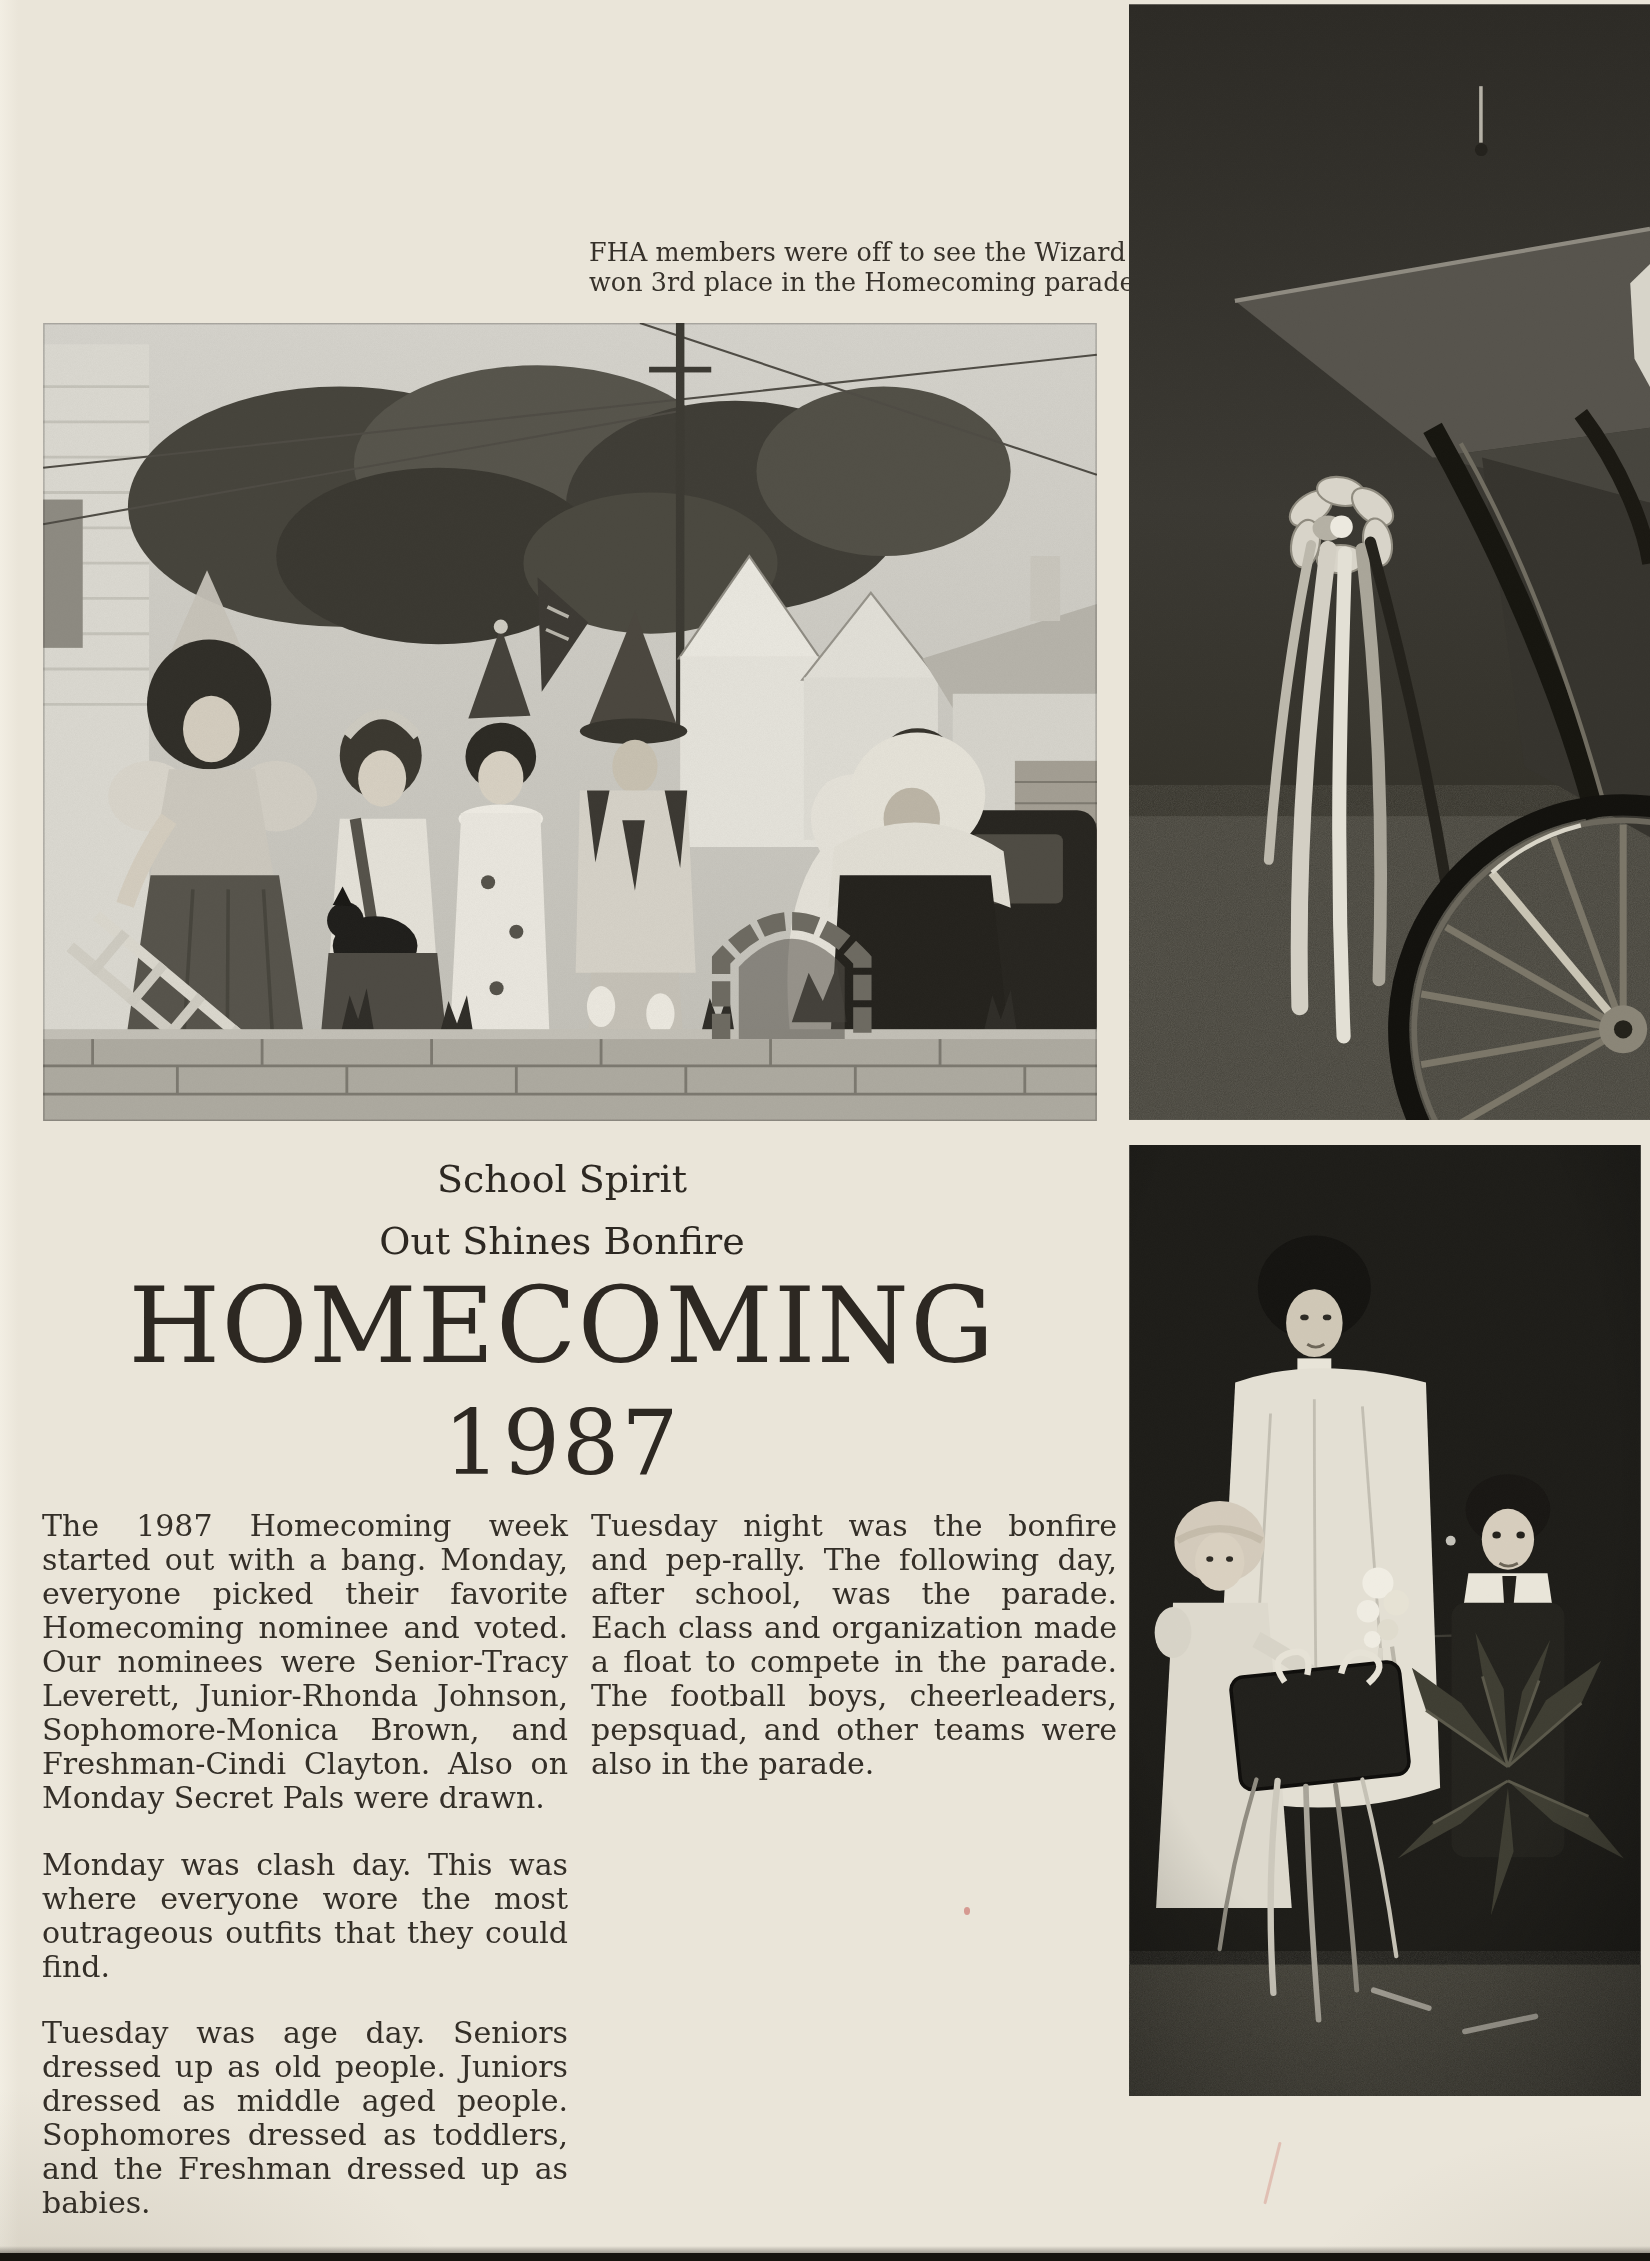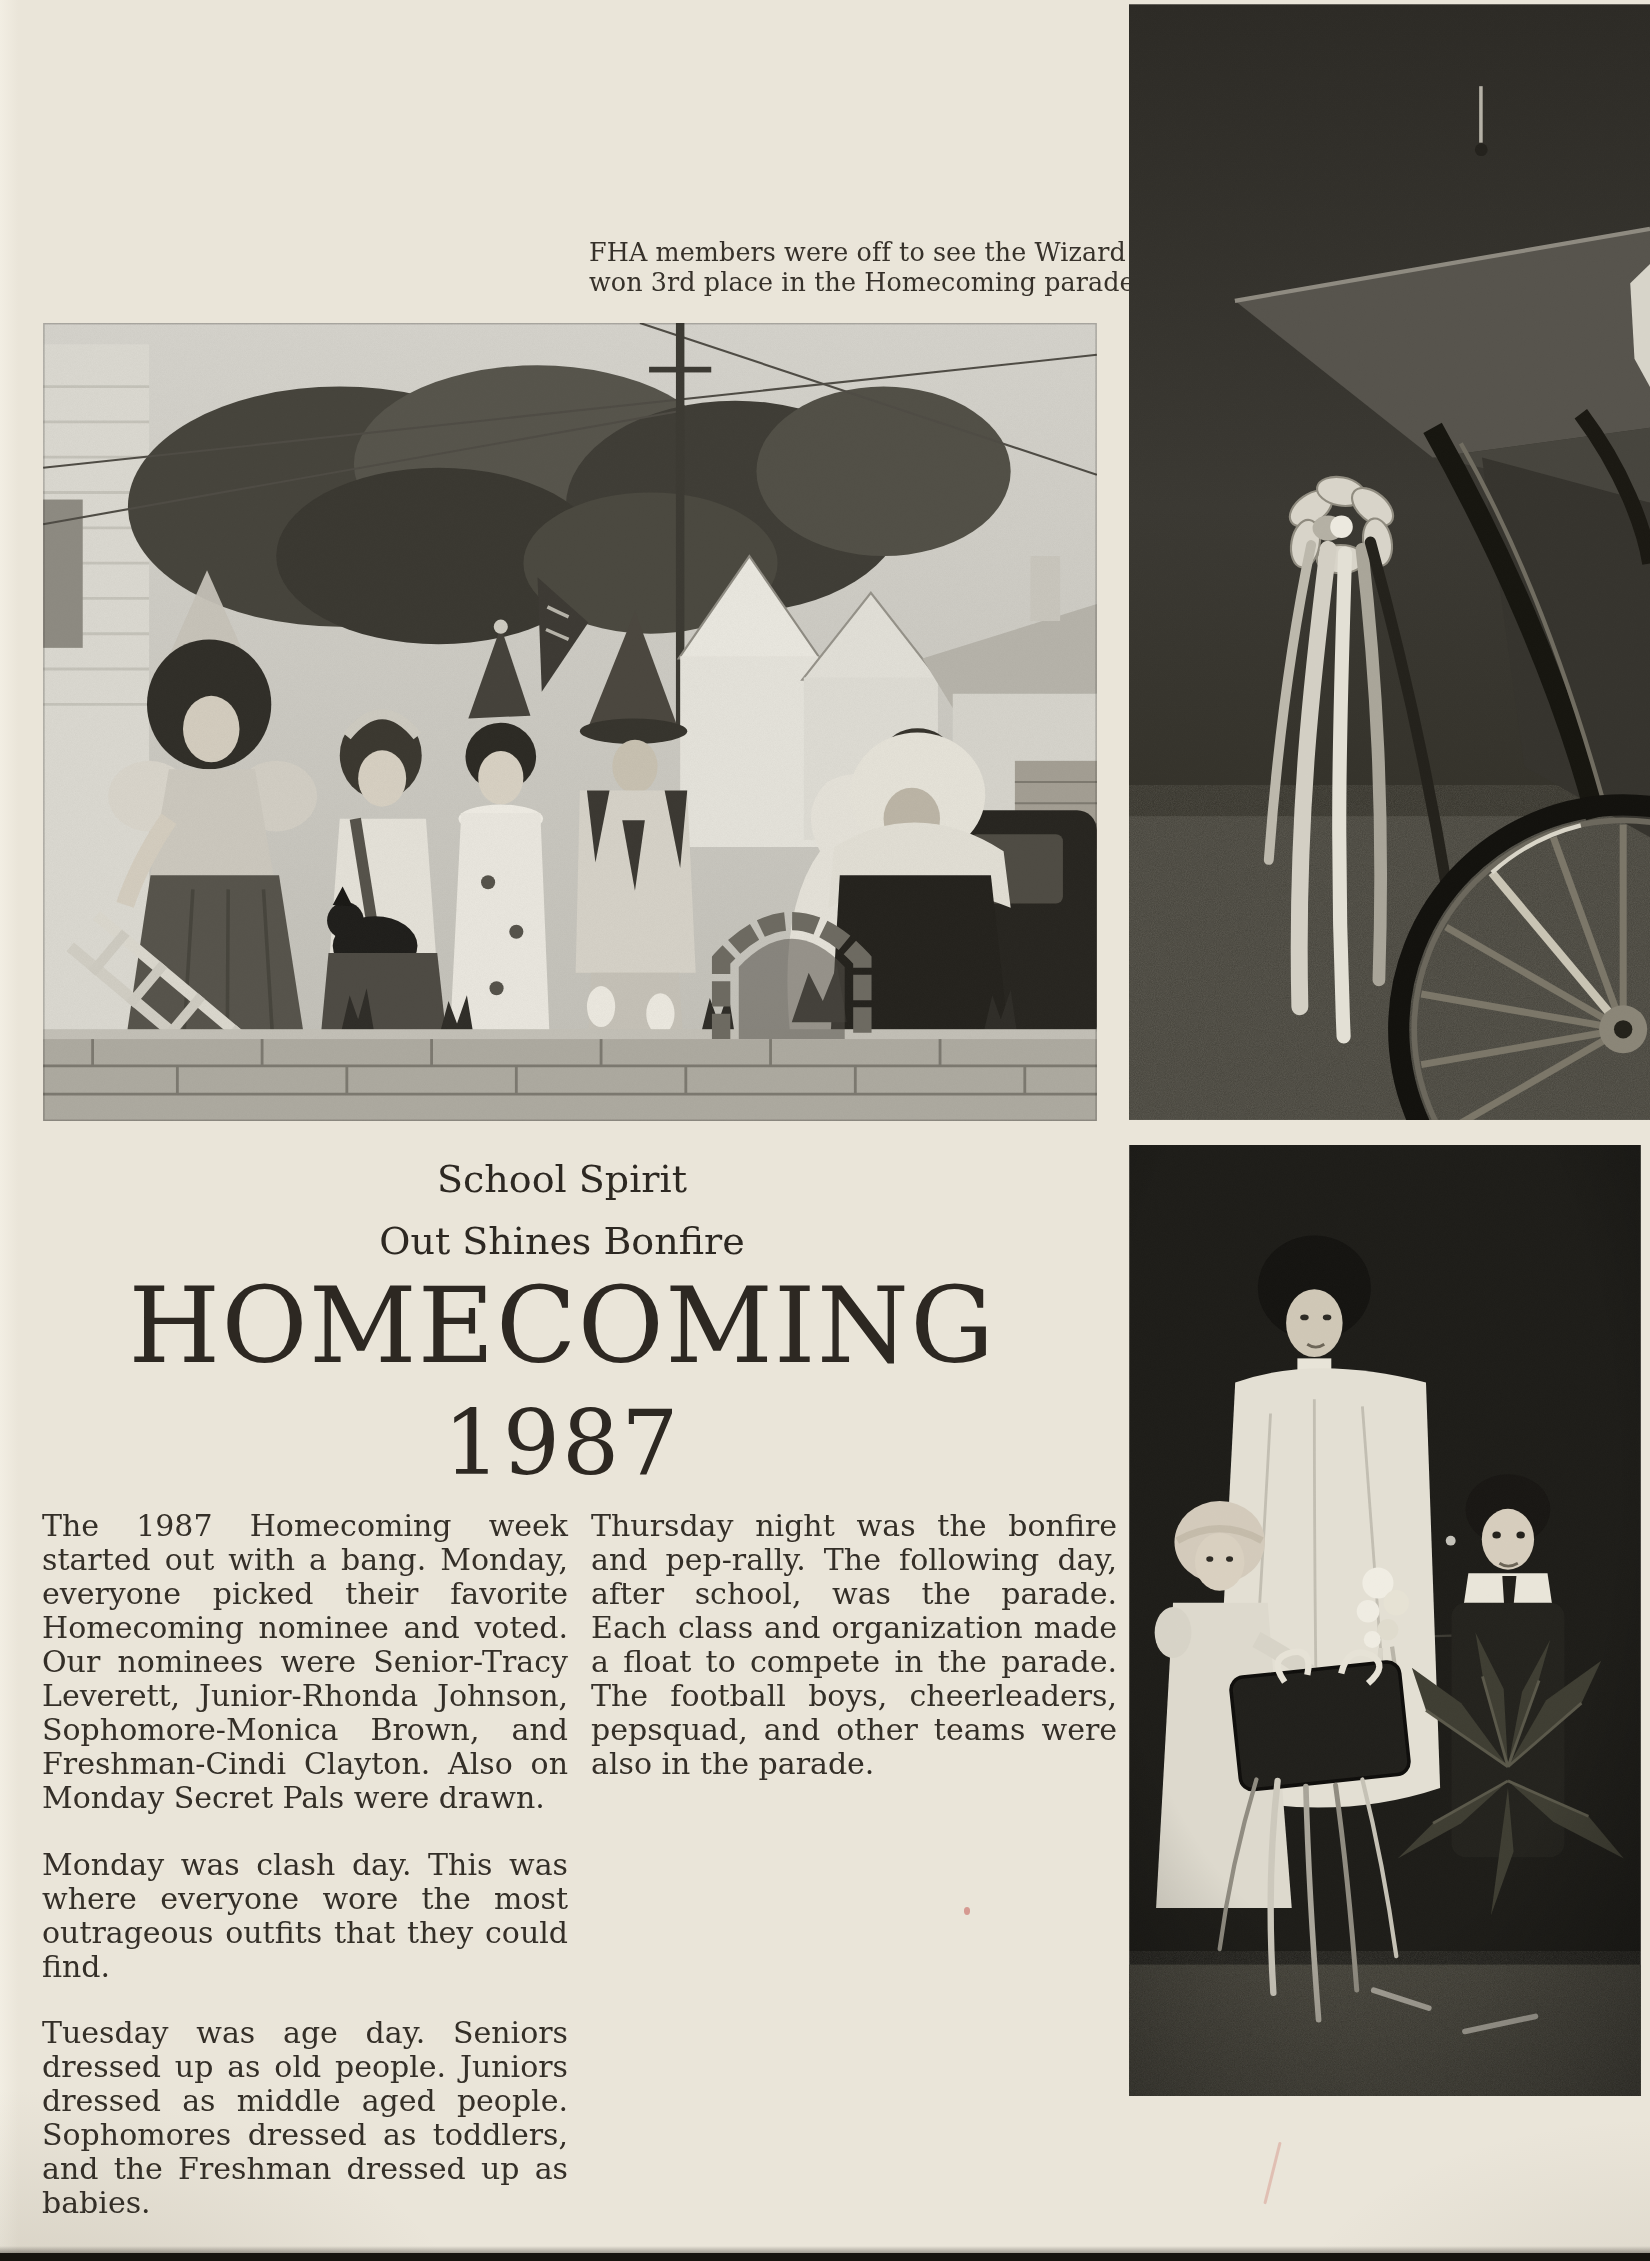--- a/index.html
+++ b/index.html
@@ -410,21 +410,21 @@
     <div class="year">1987</div>
   </div>
 
   <div class="col col-left">
     <p>The 1987 Homecoming week started out with a bang. Monday, everyone picked their favorite Homecoming nominee and voted. Our nominees were Senior-Tracy Leverett, Junior-Rhonda Johnson, Sophomore-Monica Brown, and Freshman-Cindi Clayton. Also on Monday Secret Pals were drawn.</p>
     <p>Monday was clash day. This was where everyone wore the most outrageous outfits that they could find.</p>
     <p>Tuesday was age day. Seniors dressed up as old people. Juniors dressed as middle aged people. Sophomores dressed as toddlers, and the Freshman dressed up as babies.</p>
     <p>Thursday was color day, each class</p>
   </div>
   <div class="col col-right">
-    <p>Thursday night was the bonfire and pep-rally. The following day, after school, was the parade. Each class and organization made a float to compete in the parade. The football boys, cheerleaders, pepsquad, and other teams were also in the parade.</p>
+    <p>Tuesday night was the bonfire and pep-rally. The following day, after school, was the parade. Each class and organization made a float to compete in the parade. The football boys, cheerleaders, pepsquad, and other teams were also in the parade.</p>
   </div>
 
   <div class="speck"></div>
   <div class="pink-scratch"></div>
   <div class="scan-bottom-fade"></div>
   <div class="scan-bottom"></div>
 </div>
 
 
 </body></html>

